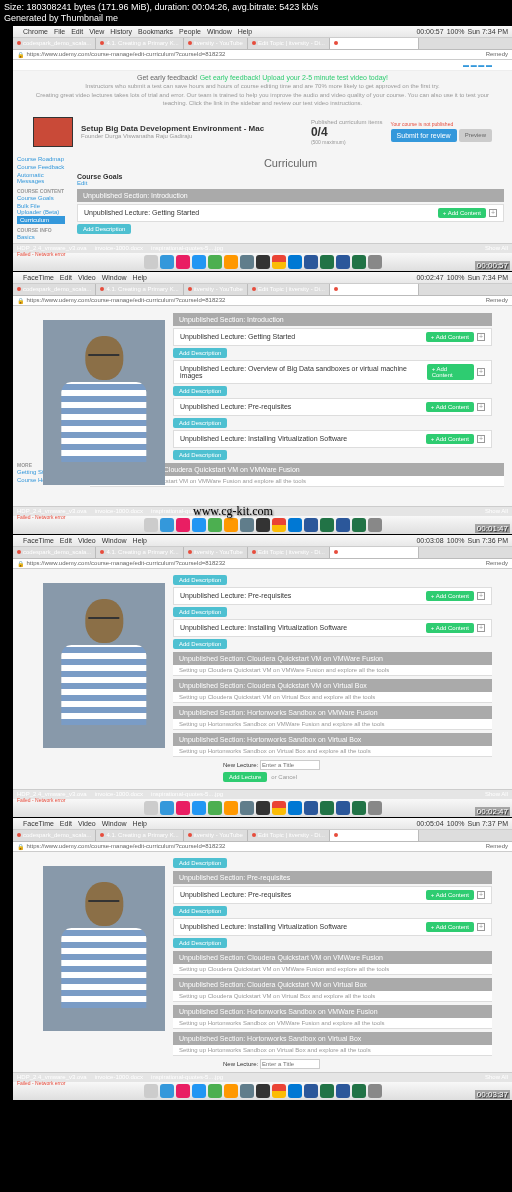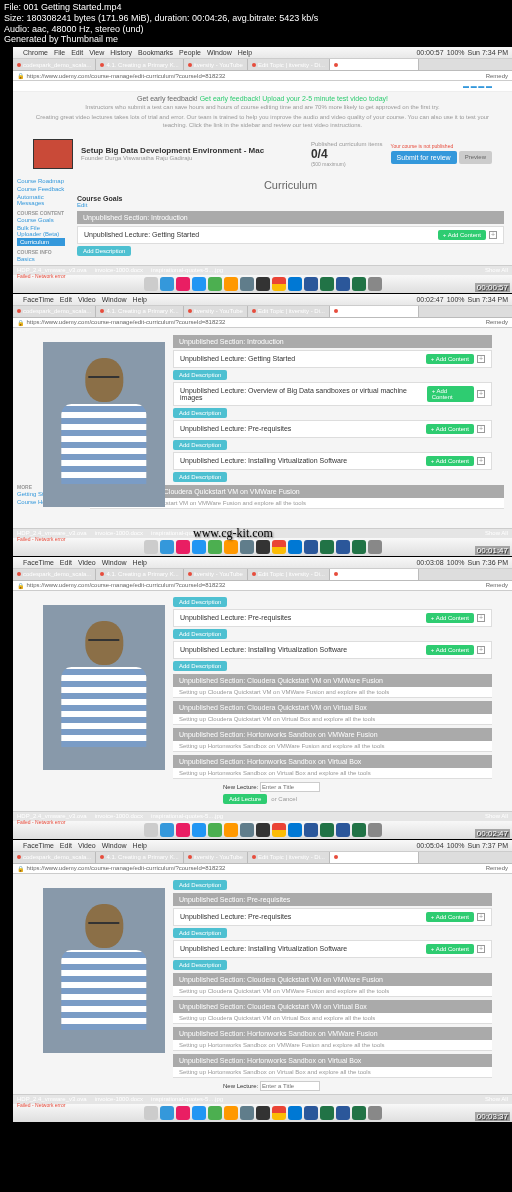--- a/index.html
+++ b/index.html
@@ -77,23 +77,21 @@
     .cancel { font-size: 6px; color: #999; margin-left: 4px; }
     
     .side-more { font-size: 6px; padding: 2px 4px; }
     .side-more .head2 { color: #999; font-size: 5px; font-weight: bold; }
     .side-more .item2 { color: #3498db; padding: 1px 0; }
   </style>
 </head>
 <body>
 
 <div class="file-info">
-  <div>File: 001 Getting Started.mp4</div>
   <div>Size: 180308241 bytes (171.96 MiB), duration: 00:04:26, avg.bitrate: 5423 kb/s</div>
-  <div>Audio: aac, 48000 Hz, stereo (und)</div>
   <div>Generated by Thumbnail me</div>
 </div>
 
 <div class="frame">
   <div class="menu-bar">
     <span class="apple"></span>
     <span>Chrome</span>
     <span>File</span>
     <span>Edit</span>
     <span>View</span>

